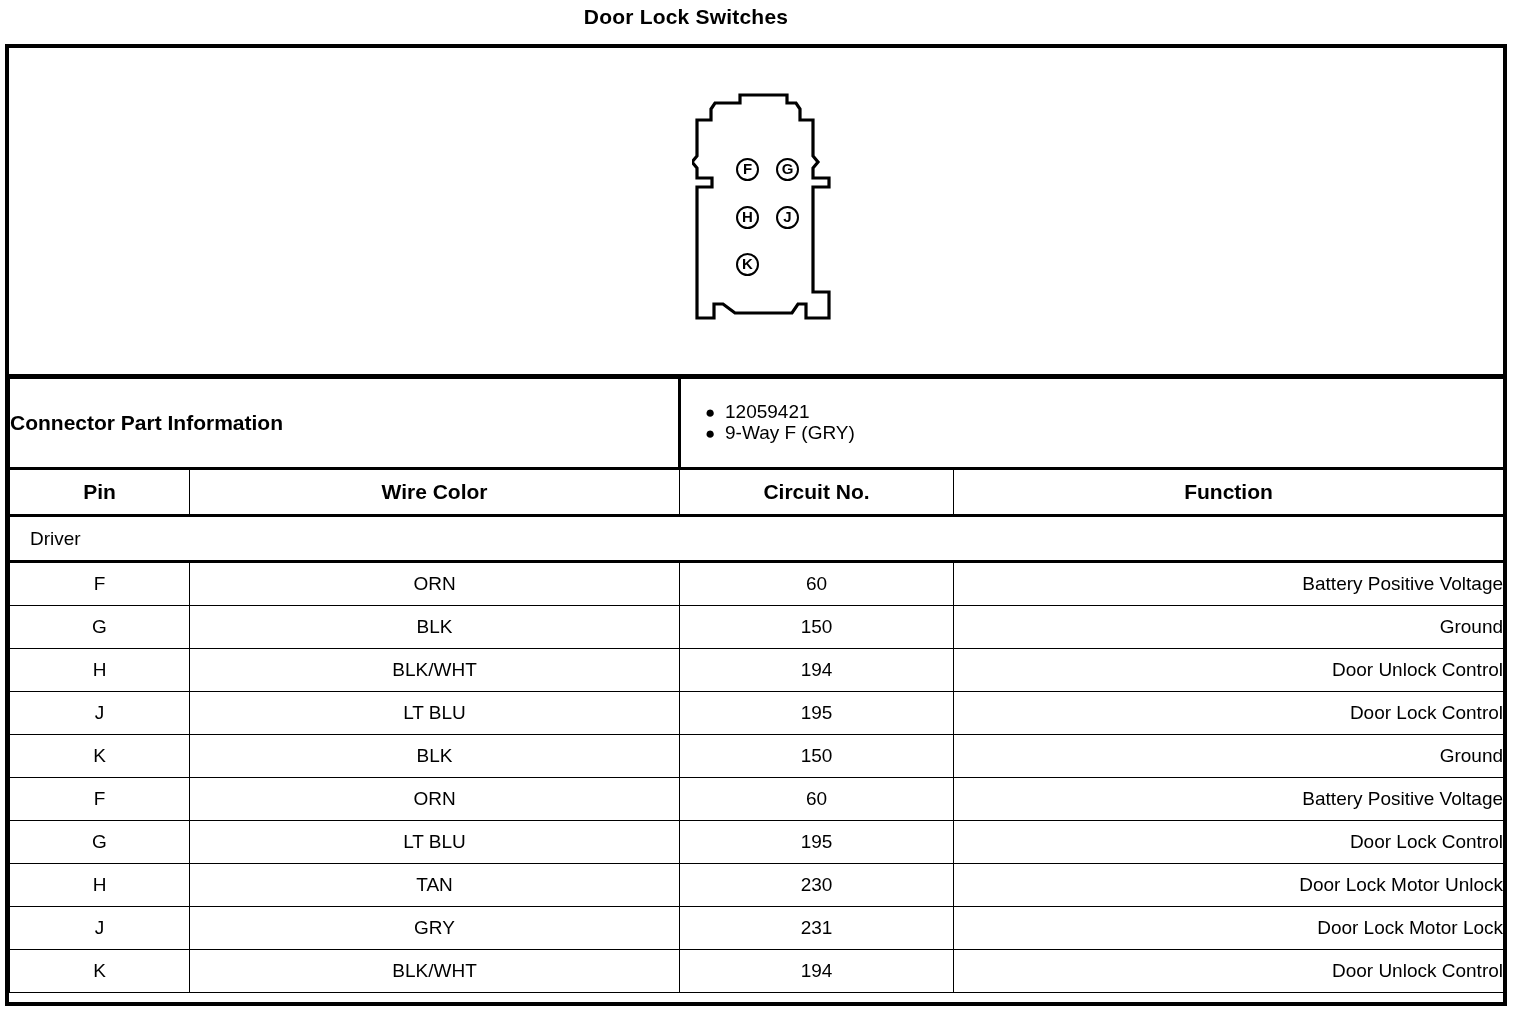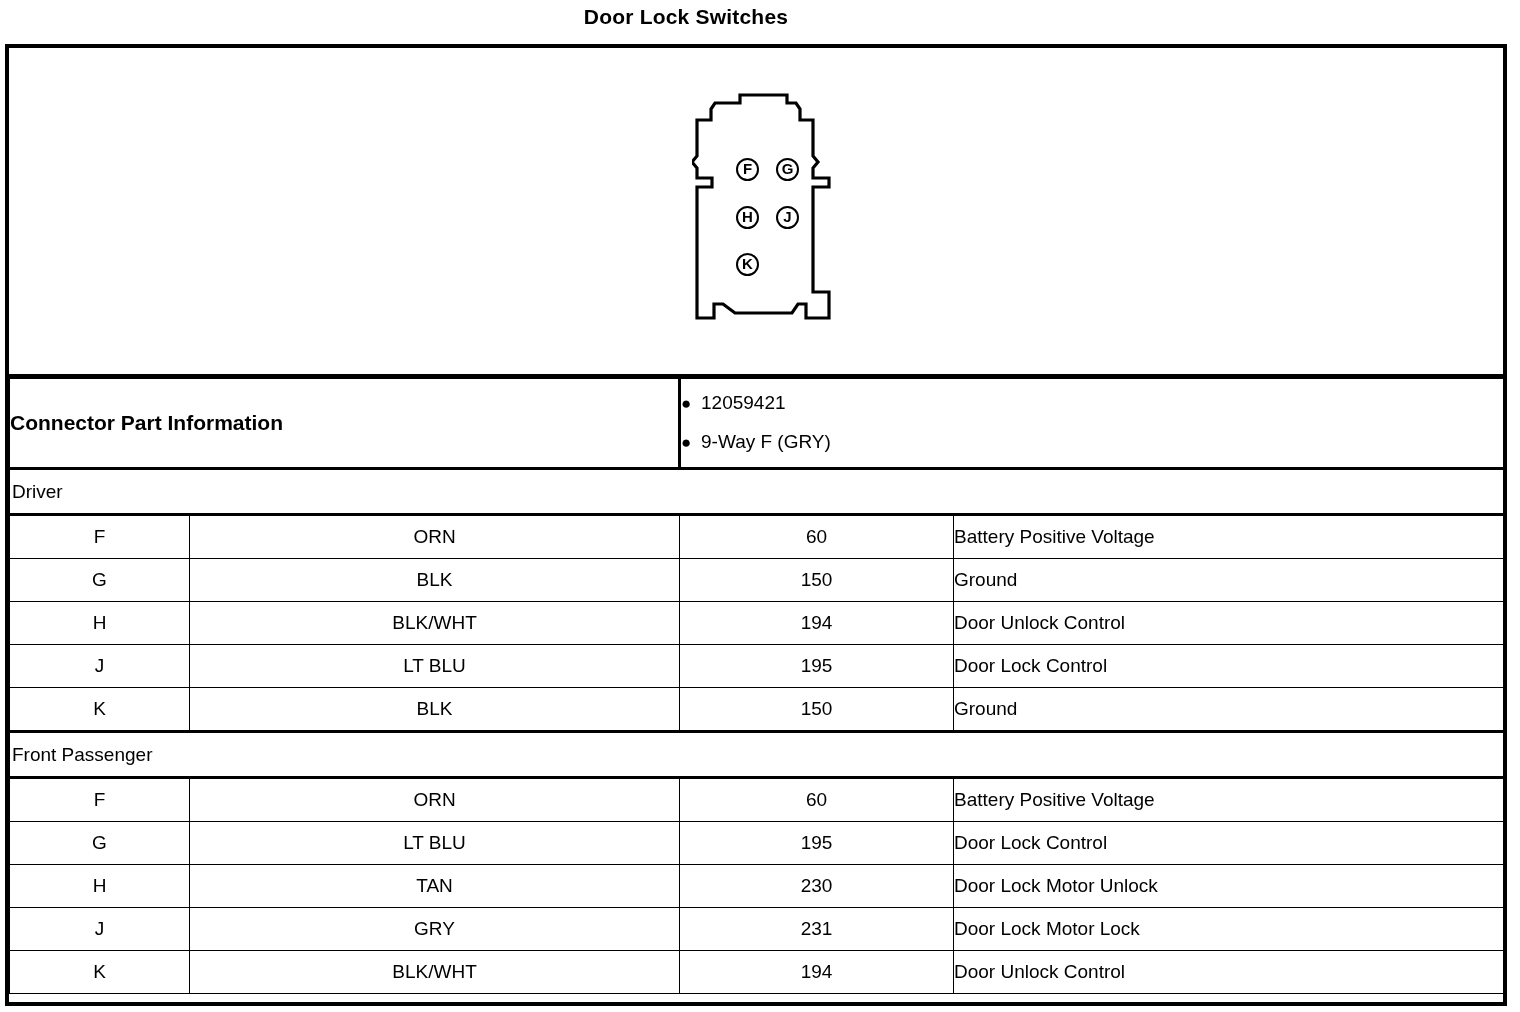--- a/index.html
+++ b/index.html
@@ -124,51 +124,52 @@
     font-size: 21px;
     border-right: 3px solid #000 !important;
   }
   .cpi-values {
     text-align: left;
     padding: 6px 0 6px 24px;
   }
   .bullet-line {
     display: block;
     font-size: 19px;
-    line-height: 38px;
+    line-height: 20px;
     white-space: nowrap;
+    margin-left: 24px;
   }
   .bullet-line .dot {
     display: inline-block;
     width: 20px;
     font-size: 17px;
     vertical-align: baseline;
   }
 
   .head-row td {
     height: 44px;
     text-align: center;
     font-weight: bold;
     font-size: 21px;
     border-bottom: 3px solid #000 !important;
     border-top: 3px solid #000 !important;
   }
 
   .section-row td {
     text-align: left;
-    padding-left: 2px;
+    padding-left: 20px;
     font-size: 19px;
     height: 43px;
     border-top: 3px solid #000 !important;
     border-bottom: 3px solid #000 !important;
   }
 
   .data-row td { height: 42px; }
   .cell-center { text-align: center; }
-  .cell-left   { text-align: left; padding-left: 8px; margin-left: 6px; }
+  .cell-left   { text-align: right; padding-left: 8px; margin-left: 6px; }
 </style>
 </head>
 <body>
 
 <div class="page">
 
   <div class="title">Door Lock Switches</div>
 
   <div class="frame">
 
@@ -238,20 +239,26 @@
           <td class="cpi-values" colspan="2">
             <span class="bullet-line">
               <span class="dot">●</span><span>12059421</span>
             </span>
             <span class="bullet-line">
               <span class="dot">●</span><span>9-Way F (GRY)</span>
             </span>
           </td>
         </tr>
 
+        <tr class="head-row">
+          <td>Pin</td>
+          <td>Wire Color</td>
+          <td>Circuit No.</td>
+          <td>Function</td>
+        </tr>
 
         <tr class="section-row">
           <td colspan="4">Driver</td>
         </tr>
         <tr class="data-row">
           <td class="cell-center">F</td>
           <td class="cell-center">ORN</td>
           <td class="cell-center">60</td>
           <td class="cell-left">Battery Positive Voltage</td>
         </tr>
@@ -273,23 +280,20 @@
           <td class="cell-center">195</td>
           <td class="cell-left">Door Lock Control</td>
         </tr>
         <tr class="data-row">
           <td class="cell-center">K</td>
           <td class="cell-center">BLK</td>
           <td class="cell-center">150</td>
           <td class="cell-left">Ground</td>
         </tr>
 
-        <tr class="section-row">
-          <td colspan="4">Front Passenger</td>
-        </tr>
         <tr class="data-row">
           <td class="cell-center">F</td>
           <td class="cell-center">ORN</td>
           <td class="cell-center">60</td>
           <td class="cell-left">Battery Positive Voltage</td>
         </tr>
         <tr class="data-row">
           <td class="cell-center">G</td>
           <td class="cell-center">LT BLU</td>
           <td class="cell-center">195</td>

